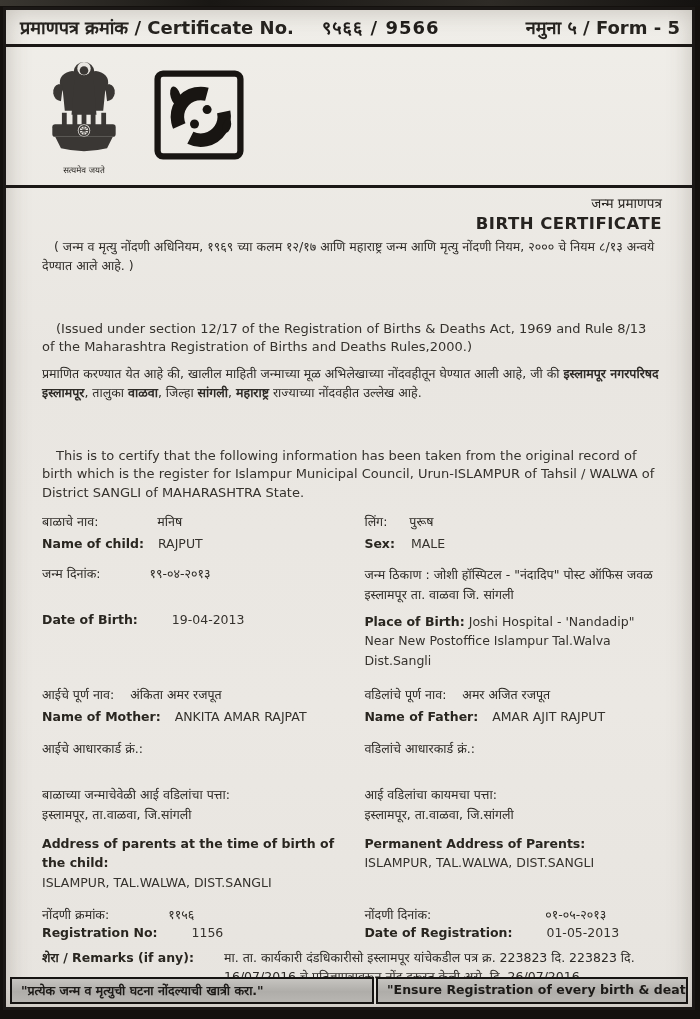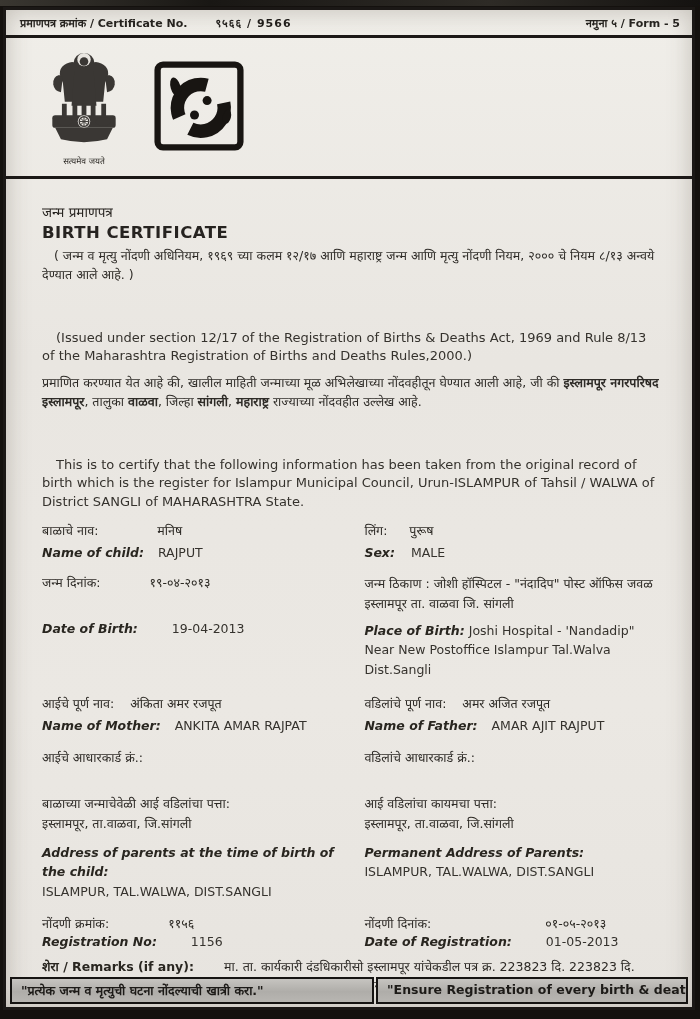--- a/index.html
+++ b/index.html
@@ -5,52 +5,52 @@
   html,body{margin:0;padding:0;}
   body{background:#2b2925;font-family:"DejaVu Sans","Liberation Sans",sans-serif;}
   .scan{position:relative;width:700px;height:1019px;background:#14110e;overflow:hidden;}
   .scan-streak{position:absolute;top:0;left:0;right:0;height:6px;background:linear-gradient(90deg,#3a3731,#191714 30%,#2e2b26 70%,#141210);}
   .page{position:absolute;top:7px;left:3px;right:5px;bottom:9px;
         background:linear-gradient(180deg,#f0eee9 0%,#e9e6e1 35%,#ebe8e3 70%,#e7e4df 100%);
         border:3px solid #1b1816;box-shadow:inset 0 0 24px rgba(80,70,55,.28);
         color:#34312d;overflow:hidden;}
   
   .cert-row{display:flex;justify-content:space-between;align-items:center;
-            padding:5px 12px 5px 14px;border-bottom:3px solid #1b1816;font-size:11px;}
+            padding:5px 12px 5px 14px;border-bottom:3px solid #1b1816;font-size:18px;}
   .cert-left{display:flex;align-items:baseline;}
   .cert-label{font-weight:bold;color:#26231f;}
   .cert-value{margin-left:28px;font-weight:bold;color:#201d1a;letter-spacing:1px;}
   .form-label{font-weight:bold;color:#26231f;}
   
   .header{display:flex;align-items:center;padding:8px 20px 10px 22px;border-bottom:3px solid #1b1816;}
   .emblem-wrap{width:112px;text-align:center;flex:none;}
   .emblem-motto{font-size:8.5px;color:#2a2723;margin-top:1px;}
   .hcenter{flex:1;text-align:center;line-height:1.4;padding-bottom:4px;}
   .h-mr{font-size:14px;color:#26231f;}
   .h-en{font-size:15.5px;font-weight:bold;color:#221f1b;letter-spacing:.3px;}
   .h-mr3{font-size:14px;font-weight:bold;color:#26231f;margin-top:10px;}
   .h-en3{font-size:14.5px;font-weight:bold;color:#221f1b;}
   .hlogo{width:118px;flex:none;display:flex;justify-content:center;}
   
   .body{padding:5px 30px 0 36px;position:relative;}
-  .title-block{text-align:left;margin-top:19px;}
+  .title-block{text-align:right;margin-top:1px;}
   .title-mr{font-size:13.5px;color:#26231f;}
   .title-en{font-size:16.5px;font-weight:600;color:#262320;letter-spacing:.5px;margin-top:2px;}
   .para{margin:5px 0;}
   .para.mr{font-size:12.5px;line-height:1.5;color:#2e2b27;}
   .para.en{font-size:13px;line-height:1.42;color:#35322d;text-indent:14px;margin-top:44px;}
   .para.indent{text-indent:12px;}
   .certify-mr{line-height:1.62;margin-top:9px;}
   
   .fields{margin-top:11px;font-size:12.5px;}
   .frow{display:flex;align-items:flex-start;}
   .fcol-l{width:52%;padding-right:10px;box-sizing:border-box;}
   .fcol-r{width:48%;box-sizing:border-box;}
   .lab-mr{color:#2c2925;}
-  .lab-en{font-weight:bold;color:#29261ف;font-style:italic;}
+  .lab-en{font-weight:bold;color:#29261ف;}
   .lab-en{font-weight:bold;color:#292620;}
   .val-mr{color:#2b2823;}
   .val-en{color:#35322d;}
   .g55{margin-left:55px;} .g45{margin-left:45px;} .g18{margin-left:18px;}
   .g12{margin-left:12px;} .g10{margin-left:10px;} .g30{margin-left:30px;} .g70{margin-left:110px;}
   .mb6{margin-bottom:6px;align-items:flex-end;} .mb8{margin-bottom:8px;} .mb14{margin-bottom:14px;}
   .mb16{margin-bottom:16px;} .mb28{margin-bottom:28px;justify-content:flex-end;} .mb10{margin-bottom:10px;} .mb2{margin-bottom:2px;}
   .two-line{line-height:1.55;}
   .remarks{display:flex;margin-top:8px;font-size:12.5px;line-height:1.55;}
   .remarks-label{width:182px;flex:none;font-weight:bold;color:#292620;}

